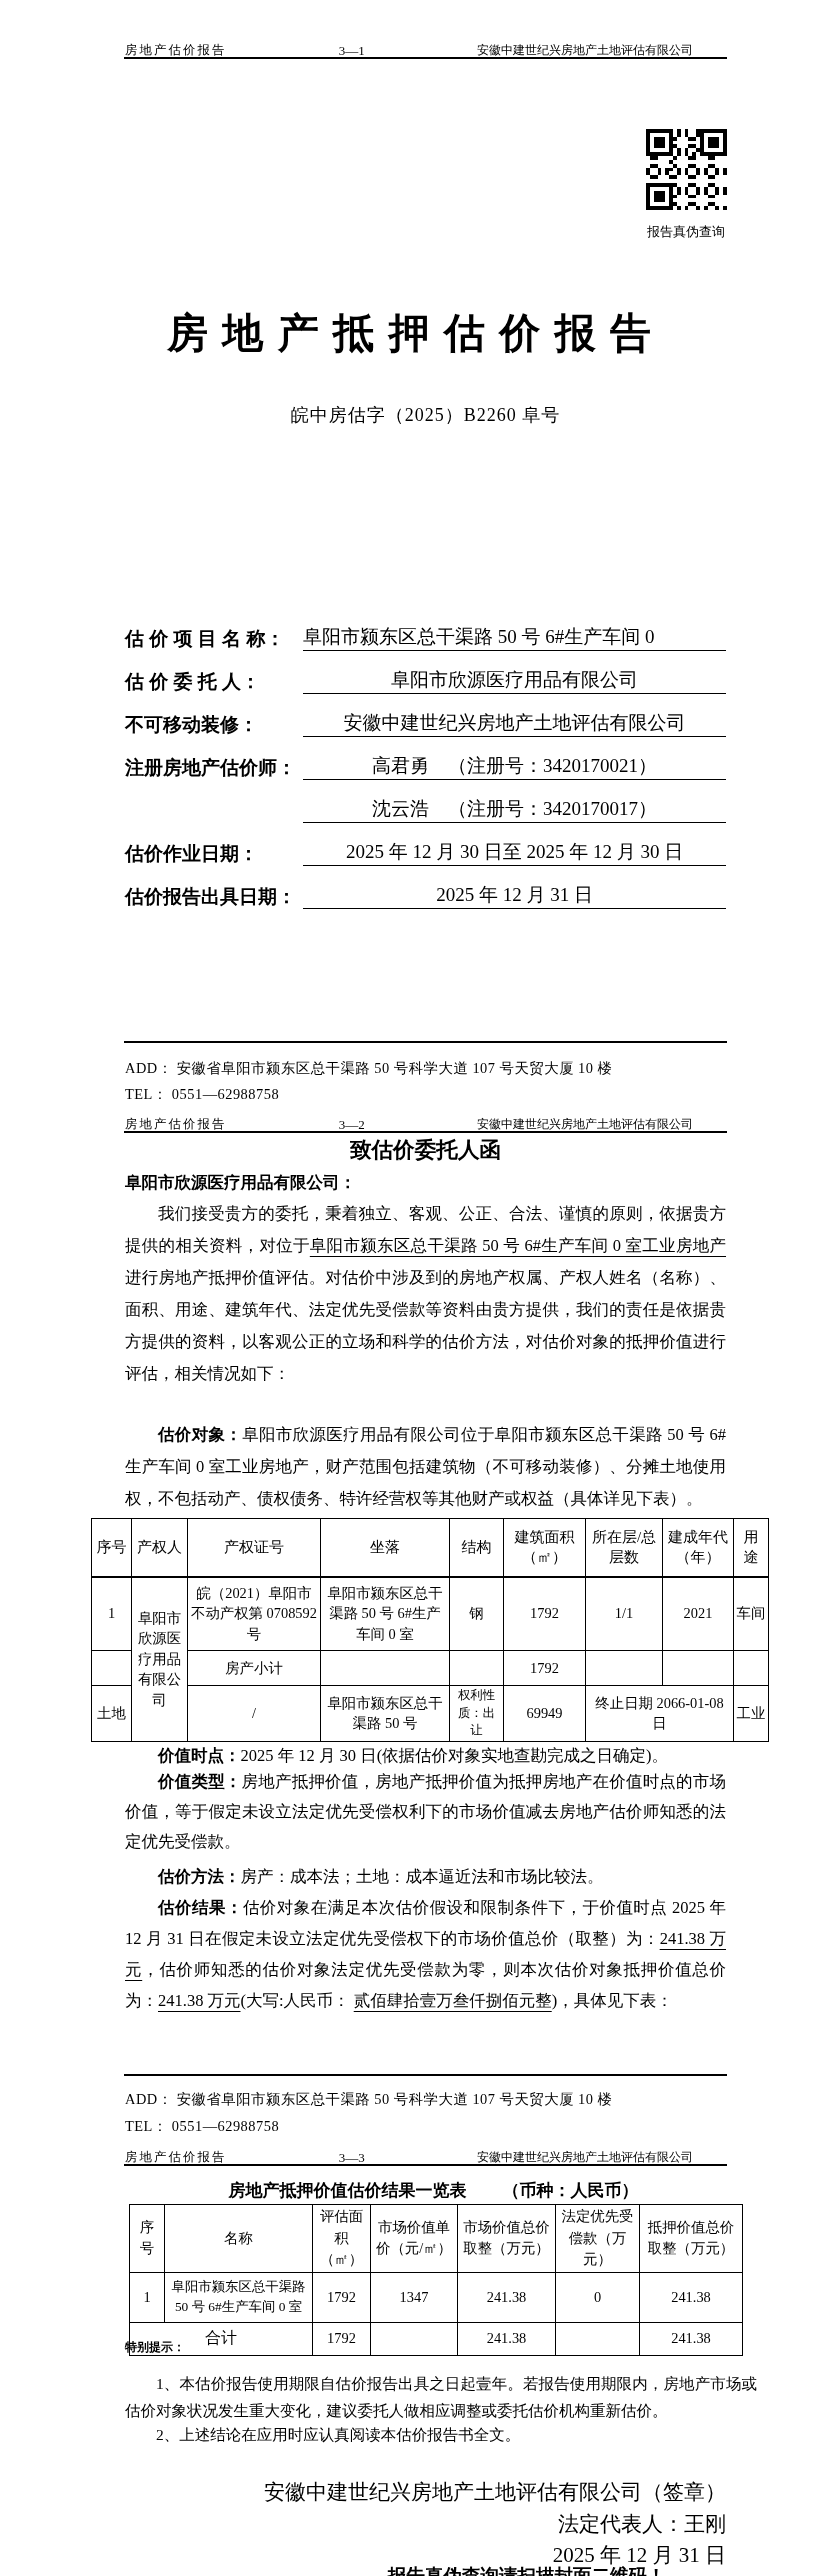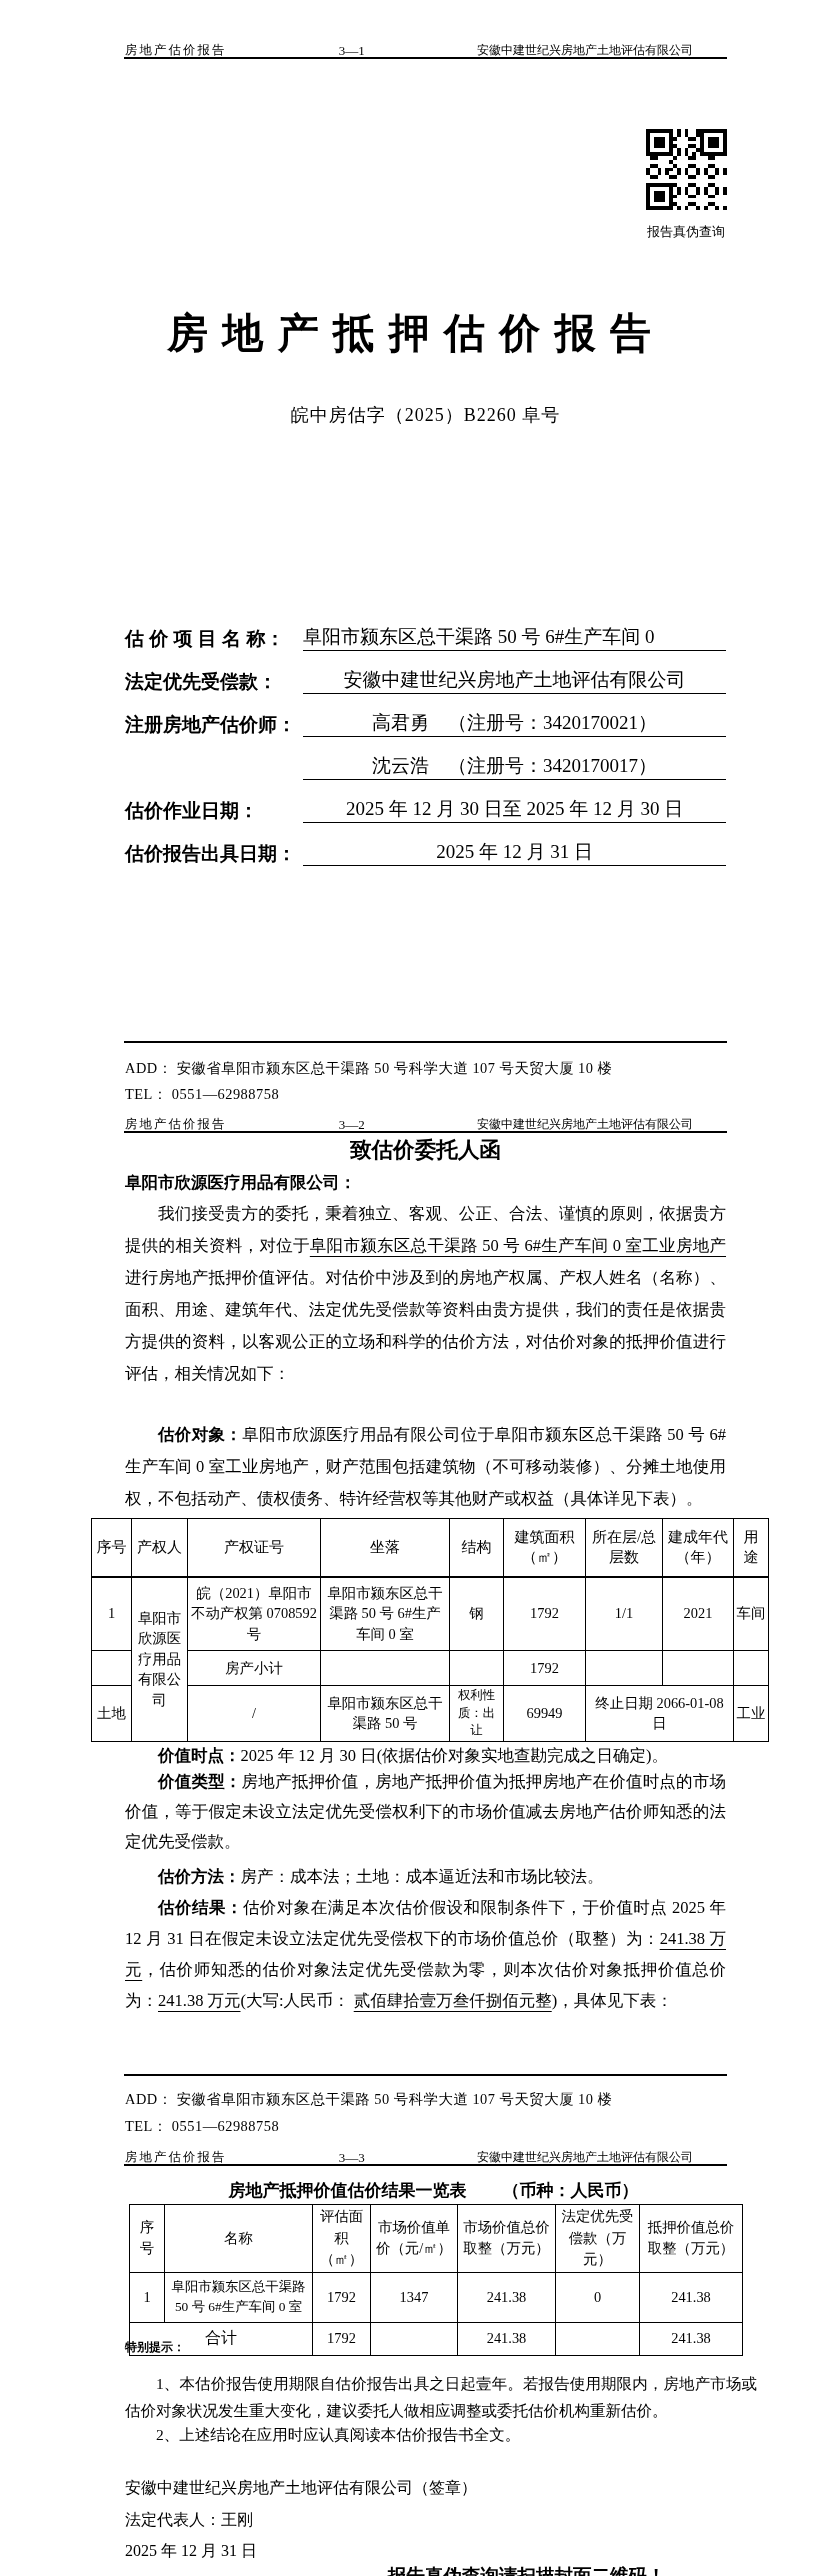--- a/index.html
+++ b/index.html
@@ -50,21 +50,21 @@
   .t2{position:absolute;left:129px;top:61px;width:614px;}
   .t2 .thead td{font-size:14.4px;line-height:21.6px;}
   .t2 td{font-size:14.4px;}
   .cell-sm{font-size:12.4px;line-height:17.5px;}
 
   
   .t2-title{position:absolute;top:36px;left:133px;width:601px;text-align:center;font-size:17px;}
   .t2-title .gap{display:inline-block;width:36px;}
   .notes-title{position:absolute;top:182px;left:125px;font-size:12px;margin-top:14px;}
   .note{position:absolute;left:125px;width:632px;font-size:15.5px;line-height:27px;text-align:justify;text-indent:31px;}
-  .sig{position:absolute;left:125px;width:601px;text-align:left;font-size:16px;}
+  .sig{position:absolute;left:125px;width:601px;text-align:right;font-size:21px;}
   .scan-note{position:absolute;left:388px;top:420px;font-size:18.5px;}
 </style>
 </head>
 <body>
 
 <div class="doc">
 
   <div class="page page1">
     <div class="hdr" style="top:44px;">
       <span class="h-left">房地产估价报告</span>
@@ -273,21 +273,25 @@
 
     <div class="main-title">房地产抵押估价报告</div>
     <div class="doc-no">皖中房估字（2025）B2260 阜号</div>
 
     <div class="fields">
       <div class="frow">
         <span class="f-label">估 价 项 目 名 称：</span>
         <span class="f-val left">阜阳市颍东区总干渠路 50 号 6#生产车间 0</span>
       </div>
       <div class="frow">
-        <span class="f-label">法定优先受偿款：</span>
+        <span class="f-label">估 价 委 托 人：</span>
+        <span class="f-val">阜阳市欣源医疗用品有限公司</span>
+      </div>
+      <div class="frow">
+        <span class="f-label">不可移动装修：</span>
         <span class="f-val">安徽中建世纪兴房地产土地评估有限公司</span>
       </div>
       <div class="frow">
         <span class="f-label">注册房地产估价师：</span>
         <span class="f-val">高君勇　（注册号：3420170021）</span>
       </div>
       <div class="frow">
         <span class="f-label"></span>
         <span class="f-val">沈云浩　（注册号：3420170017）</span>
       </div>

